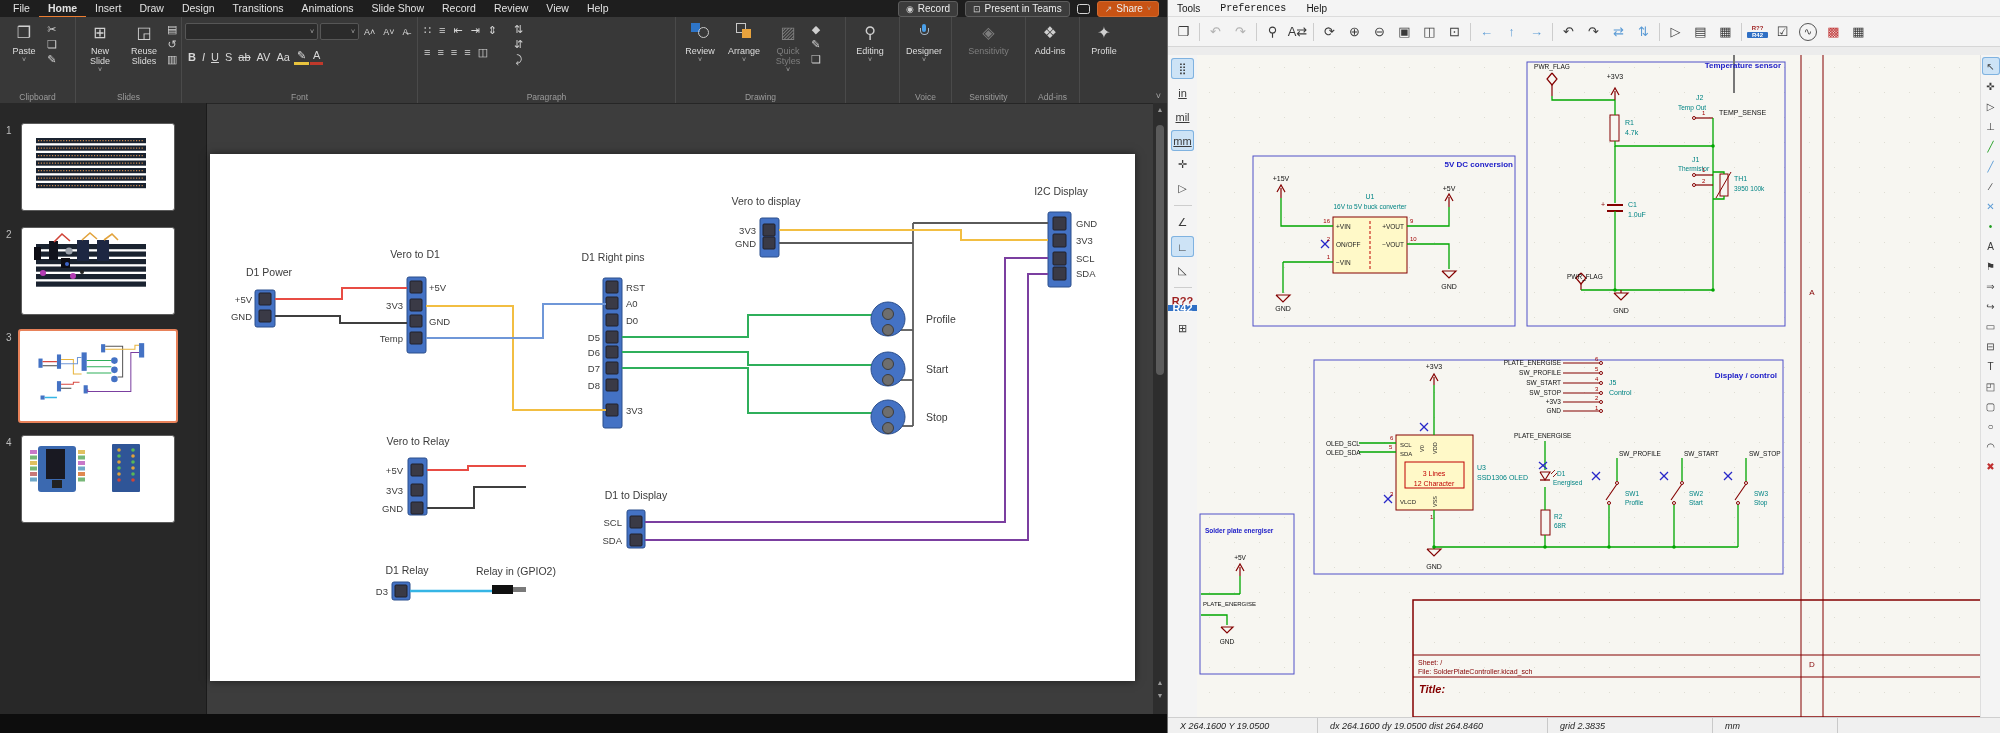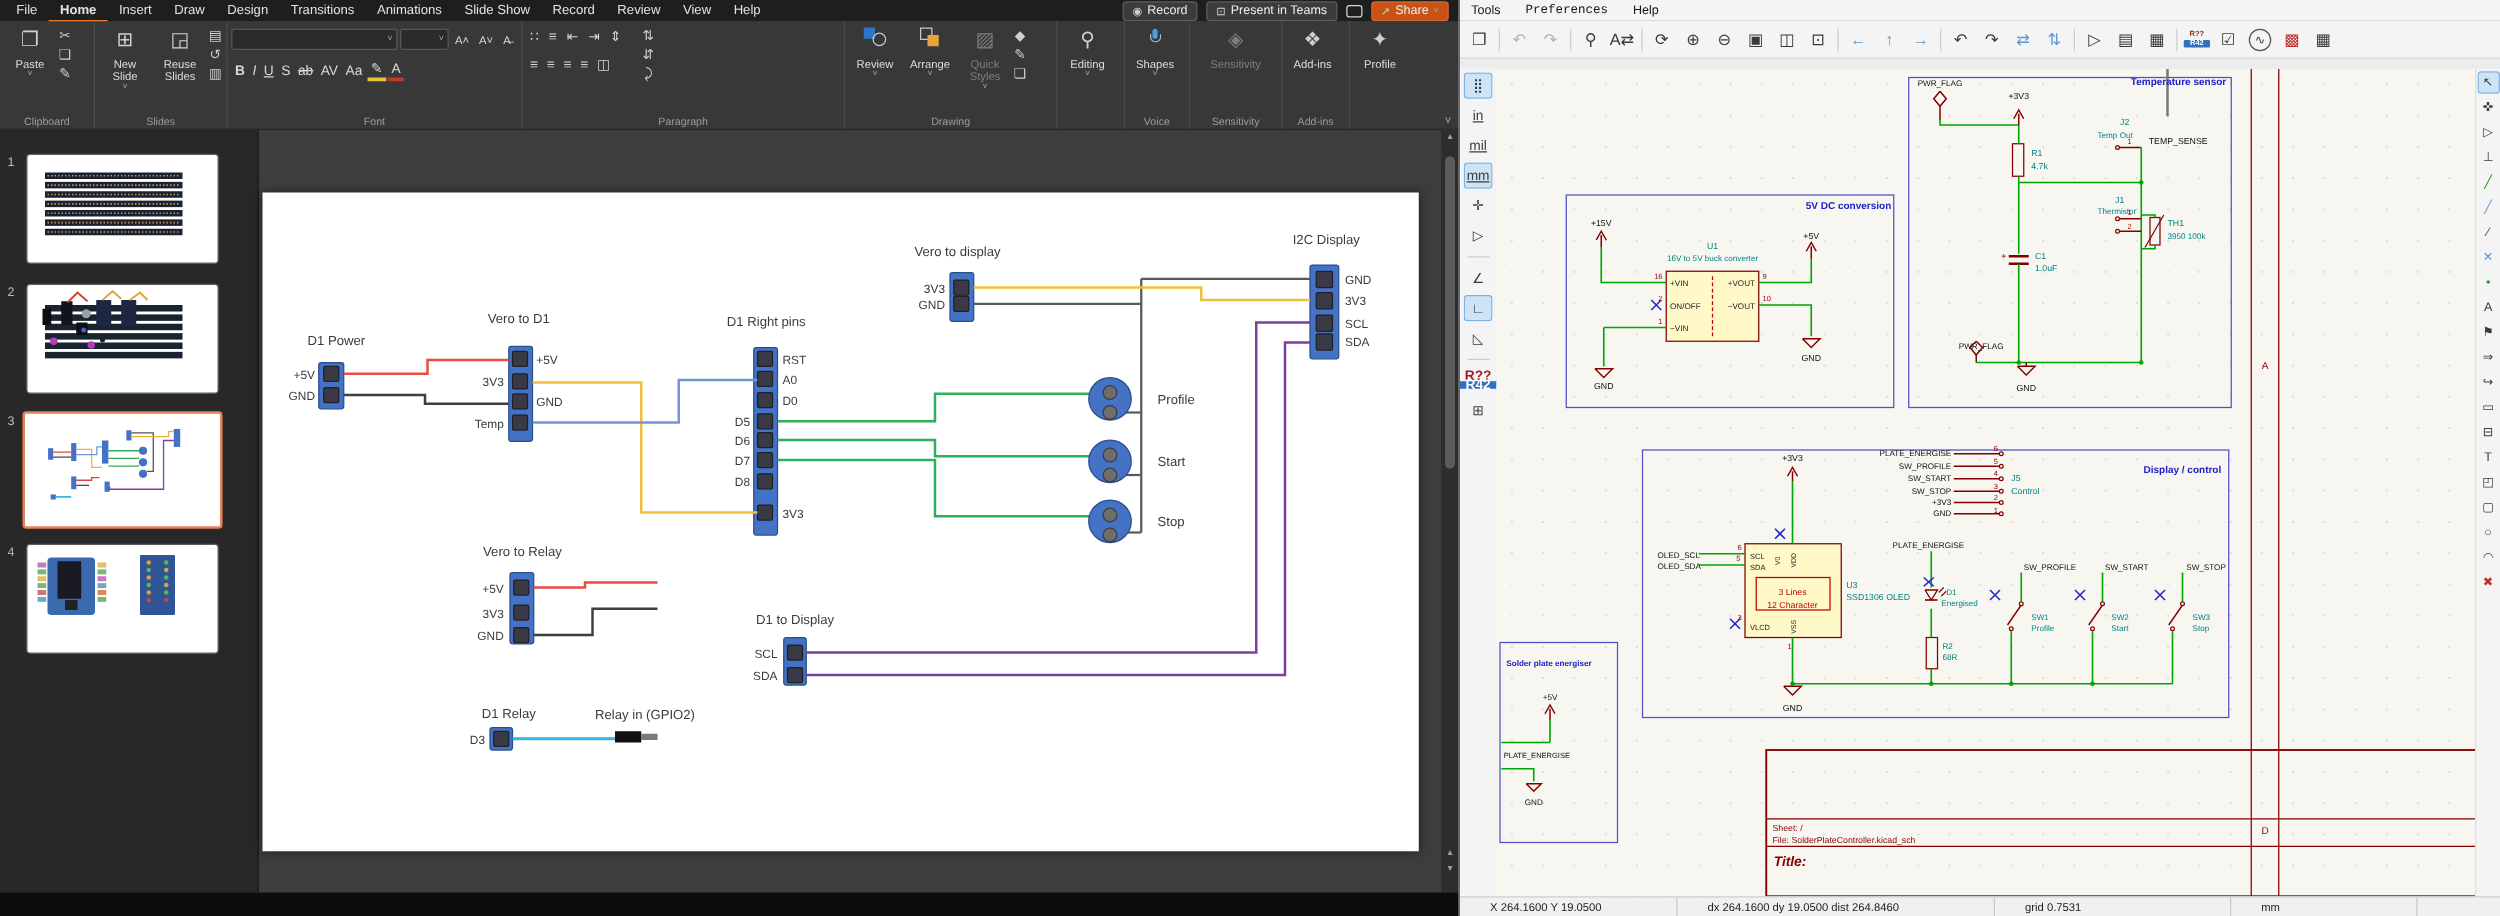--- a/index.html
+++ b/index.html
@@ -65,21 +65,21 @@
   .ksep.h{width:18px;height:1px;margin:3px 0;}
   .r42{display:inline-flex;flex-direction:column;align-items:center;justify-content:center;line-height:6.5px;font-size:6px;font-weight:bold;}
   .r42 .ra{color:#9e2020;}
   .r42 .rb{color:#fff;background:#2f6fc4;padding:0 5px;border-radius:1px;}
   .kc-left{position:absolute;left:0;top:55px;width:29px;bottom:15px;background:#f4f4f4;border-right:1px solid #dedede;display:flex;flex-direction:column;align-items:center;padding-top:3px;gap:3px;}
   .kc-left .ki{width:23px;height:21px;font-size:11px;}
   .kc-right{position:absolute;right:0;top:55px;width:19px;bottom:15px;background:#f4f4f4;border-left:1px solid #dedede;display:flex;flex-direction:column;align-items:center;padding-top:2px;gap:2px;}
   .kc-right .ki{width:18px;height:18px;font-size:10px;}
   .kc-canvas{position:absolute;left:29px;right:19px;top:55px;bottom:15px;background:#f7f6f1;overflow:hidden;background-image:radial-gradient(circle,#deddd3 0.8px,rgba(0,0,0,0) 0.8px);background-size:25px 25px;}
   .kc-status{position:absolute;left:0;right:0;bottom:0;height:15px;background:#f0f0f0;border-top:1px solid #cfcfcf;display:flex;align-items:center;font-size:9px;color:#1d1d1d;}
-  .ksf{padding:0 24px;border-right:1px solid #c9c9c9;height:100%;display:flex;align-items:center;flex:none;}
+  .ksf{padding:0 12px;border-right:1px solid #c9c9c9;height:100%;display:flex;align-items:center;flex:none;font-style:italic;}
   svg text{font-family:"Liberation Sans",sans-serif;}
 </style>
 </head>
 <body>
 
 <div id="root">
 
   <section id="ppt">
 
     <div class="pt-tabs">
@@ -240,21 +240,21 @@
             <span>Editing</span>
               <span class="chev">˅</span>
           </div>
         </div>
       </div>
 
       <div class="rgroup" style="width:52px">
         <div class="grow">
           <div class="bigbtn">
             <span class="bicon"><span class="mic"></span></span>
-            <span>Shapes</span>
+            <span>Designer</span>
               <span class="chev">˅</span>
           </div>
         </div>
         <div class="glabel">Voice</div>
       </div>
 
       <div class="rgroup" style="width:74px">
         <div class="grow" style="justify-content:center;width:100%">
           <div class="bigbtn dis">
             <span class="bicon">◈</span>
@@ -808,18 +808,18 @@
         <span class="ki">◰</span>
         <span class="ki">▢</span>
         <span class="ki">○</span>
         <span class="ki">◠</span>
         <span class="ki red">✖</span>
       </div>
 
     <div class="kc-status">
       <span class="ksf" style="width:125px">X 264.1600 Y 19.0500</span>
       <span class="ksf" style="width:205px">dx 264.1600 dy 19.0500 dist 264.8460</span>
-      <span class="ksf" style="width:140px">grid 0.7531</span>
+      <span class="ksf" style="width:140px">grid 2.3835</span>
       <span class="ksf" style="width:100px">mm</span>
       <span class="ksf" style="flex:1;border-right:none"></span>
     </div>
   </section>
 </div>
 
 </body></html>

